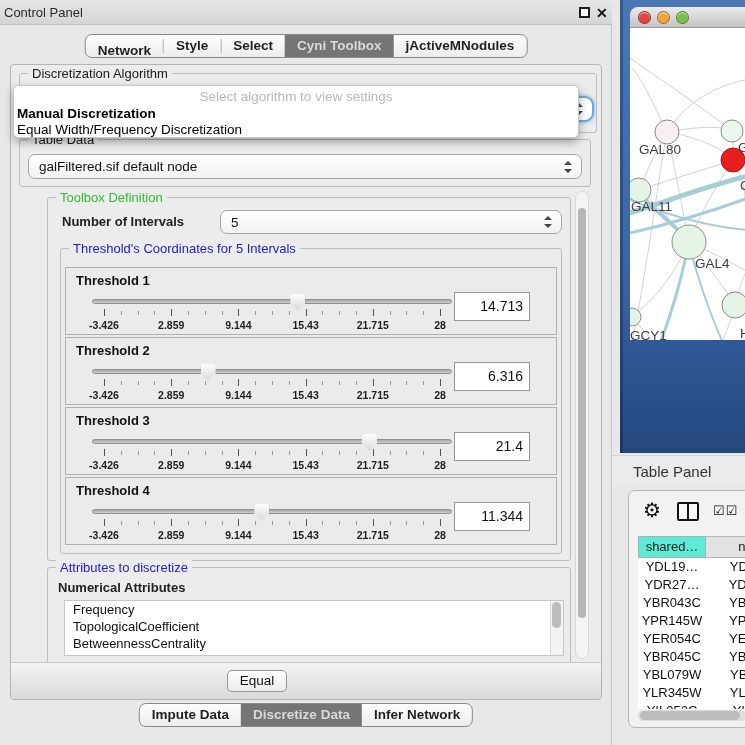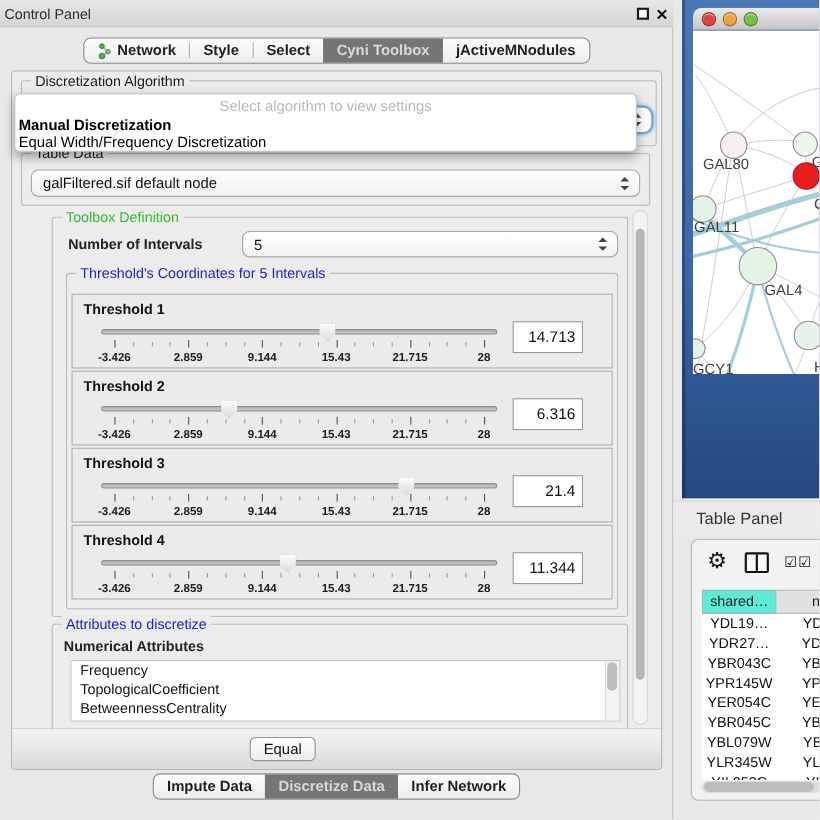--- a/index.html
+++ b/index.html
@@ -12,21 +12,21 @@
   .cp-title { position:absolute; left:4px; top:0; line-height:25px; font-size:13px; color:#2a2a2a; }
   .float-btn { position:absolute; left:579px; top:7px; width:11px; height:11px; border:2px solid #1c1c1c; background:#fff; }
   .close-btn { position:absolute; left:596px; top:3px; font-size:14px; font-weight:bold; color:#111; line-height:20px; }
   .cp-body { position:absolute; left:0; top:25px; width:612px; height:720px; background:#e8e8e8; border-right:1px solid #c2c2c2; }
 
   
   .seg { position:absolute; display:flex; align-items:stretch; height:24px;
     background:linear-gradient(#fdfdfd,#ededed); border:1px solid #8a8a8a; border-radius:7px;
     font-size:13.5px; font-weight:600; color:#1f1f1f; white-space:nowrap; }
   .seg .tab { padding:0 12px; display:flex; align-items:center; gap:5px; line-height:22px; }
-  .seg .tab:first-child { border-radius:6px 0 0 6px; }
+  .seg .tab:first-child { border-radius:6px 0 0 6px;flex-direction:column; }
   .seg .tab:last-child { border-radius:0 6px 6px 0; }
   .seg .tab.sel { background:#757575; color:#d9d9d9; }
   .seg .sep { width:1px; background:#b2b2b2; margin:4px 0; }
   .top-tabs { left:306px; top:9px; transform:translateX(-50%); }
   .bottom-tabs { left:306px; top:678px; transform:translateX(-50%); }
 
   .main-panel { position:absolute; left:10px; top:39px; width:592px; height:636px;
     background:#ececec; border:1px solid #b4b4b4; border-radius:4px; }
 
   .group { position:absolute; border:1px solid #bdbdbd; border-radius:3px; }
@@ -55,21 +55,21 @@
   .stepper:after { bottom:0; border-top:4px solid #444; }
   .td-combo { left:8px; right:8px; top:14px; height:25px; }
 
   .interval-group { left:36px; top:132px; width:524px; height:364px; }
   .ni-label { position:absolute; left:14px; top:16px; font-size:13px; font-weight:bold; }
   .ni-combo { left:172px; right:8px; top:12px; height:24px; }
 
   .thr-group { position:absolute; left:12px; top:50px; right:8px; height:306px; border:1px solid #bdbdbd; border-radius:3px; }
   .thr-row { position:absolute; left:4px; right:4px; height:68px; background:#ebebeb; border:1px solid #b0b0b0; }
   .thr-label { position:absolute; left:10px; top:5px; font-size:13px; font-weight:bold; color:#111; }
-  .thr-value { position:absolute; right:26px; top:24px; width:64px; height:29px; background:#fff;
+  .thr-value { position:absolute; right:26px; top:24px; width:76px; height:29px; background:#fff;
     border:1px solid #979797; font-size:14px; text-align:right; padding-right:6px; line-height:27px; color:#111; }
   .slider { position:absolute; left:26px; right:104px; top:26px; height:40px; }
   .track { position:absolute; left:0; right:0; top:5px; height:5px; border:1px solid #909090; border-radius:3px;
     background:linear-gradient(#a8a8a8,#cecece); }
   .thumb { position:absolute; top:0; width:15px; height:17px;
     background:linear-gradient(#fefefe,#d8d8d8); filter:drop-shadow(0 0 1px #777);
     clip-path:polygon(10% 0,90% 0,100% 15%,100% 55%,50% 100%,0 55%,0 15%); }
   .ruler { position:absolute; left:12px; right:12px; top:15px; height:8px; }
   .tick { position:absolute; width:1px; background:#555; }
   .tick.minor { height:4px; top:2px; background:#999; }

